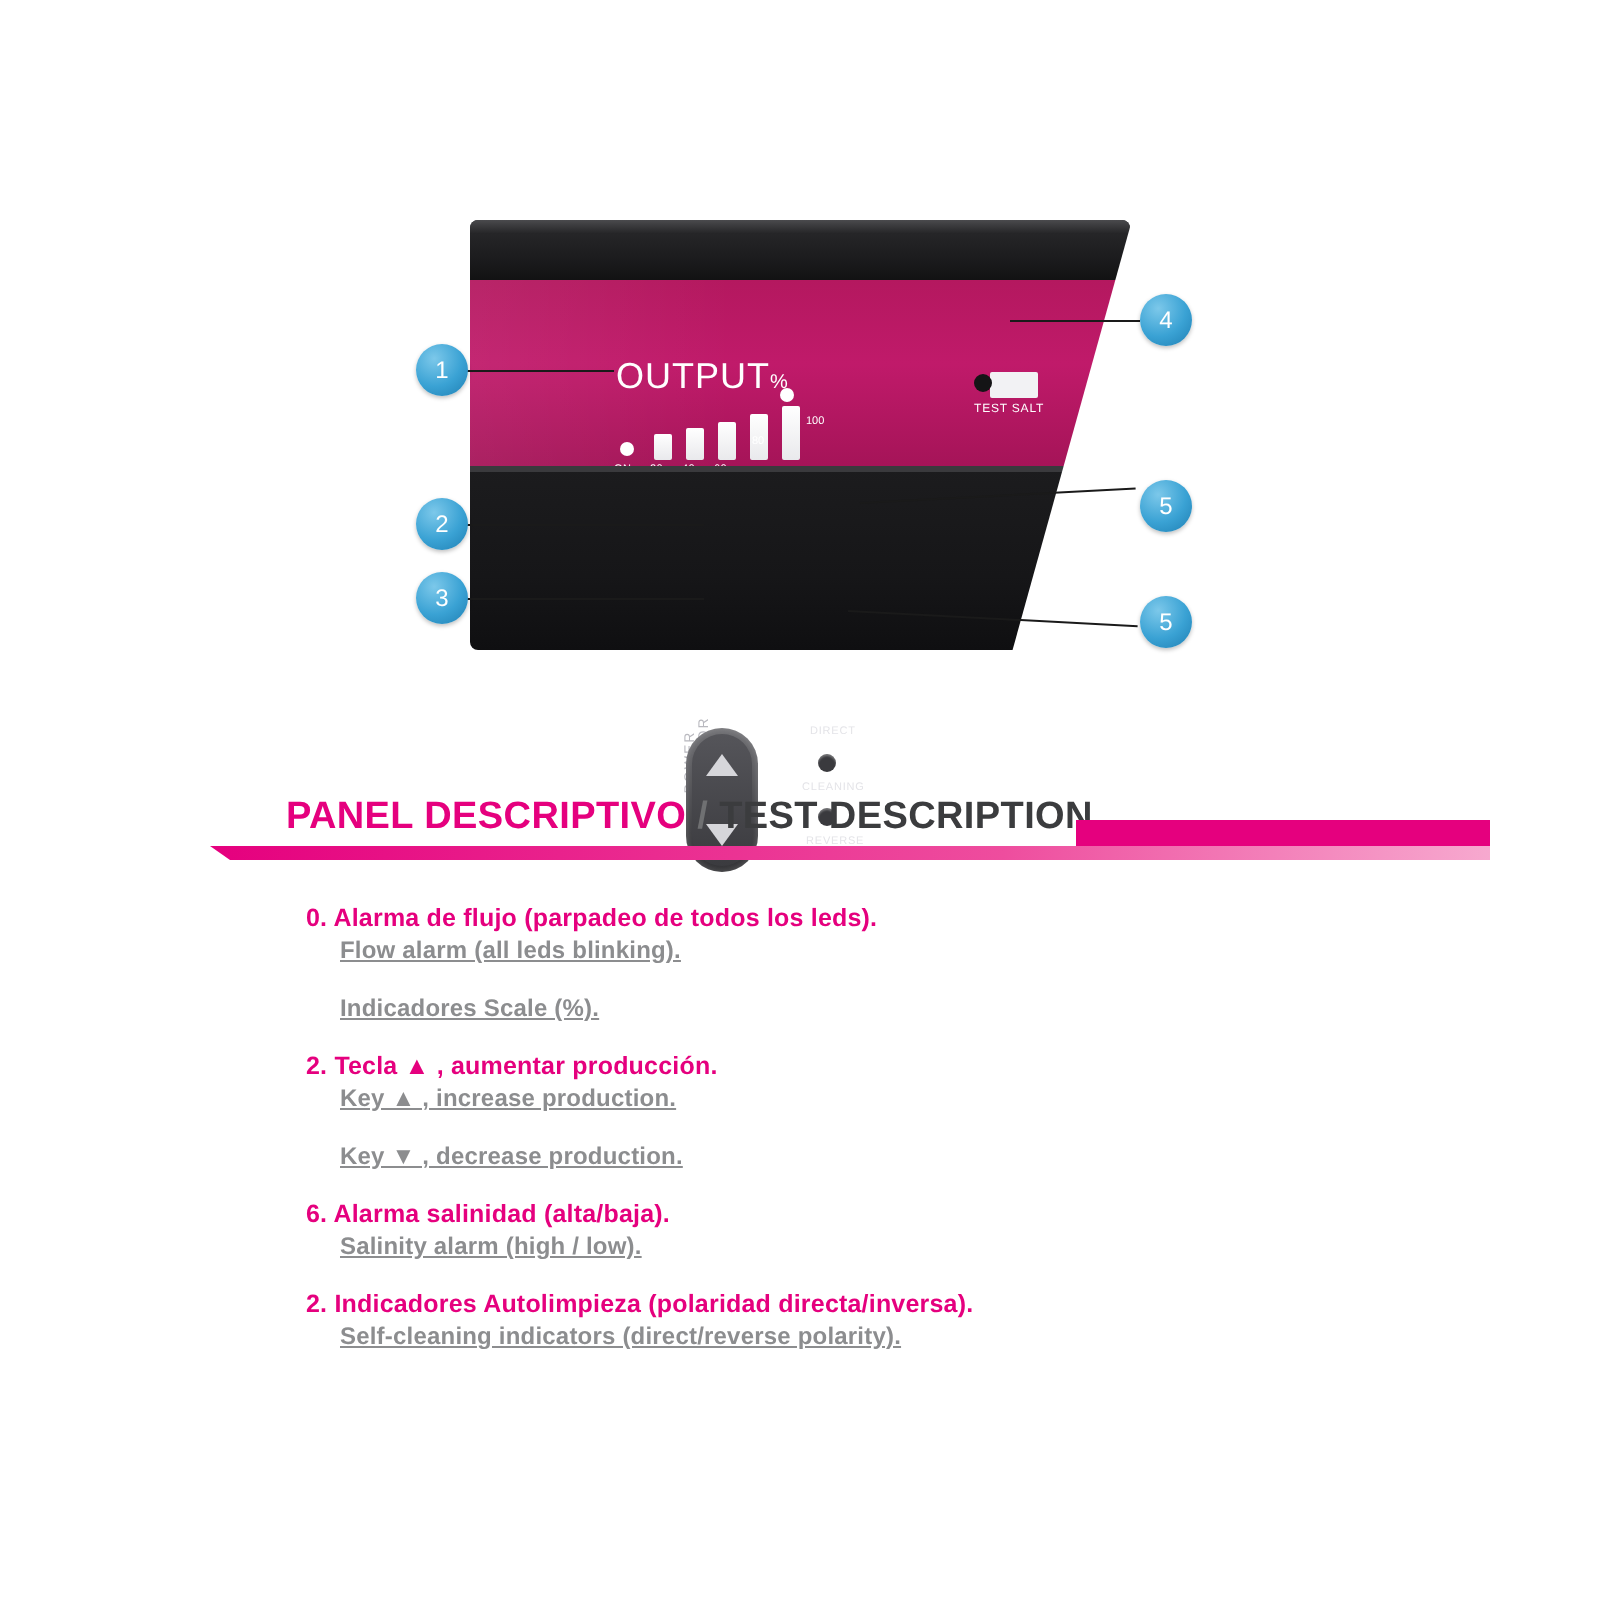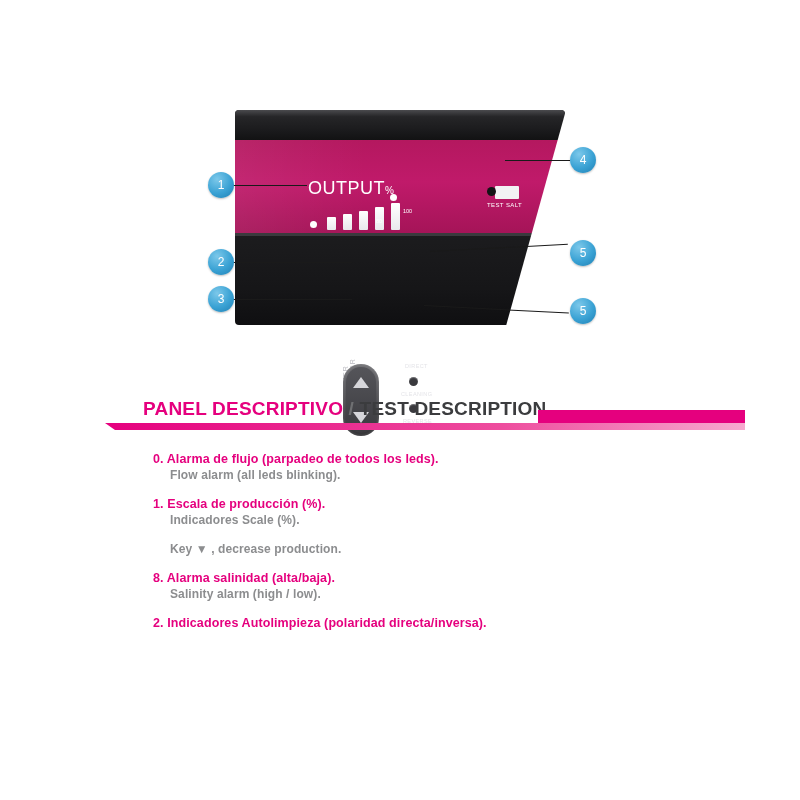--- a/index.html
+++ b/index.html
@@ -329,20 +329,21 @@
     line-height: 15px;
   }
   .desc-en {
     color: #8c8d8f;
     font-size: 12px;
     font-weight: bold;
     letter-spacing: 0.1px;
     line-height: 15px;
     margin-left: 17px;
     margin-top: 1px;
+    text-decoration: underline;
   }
 </style>
 </head>
 <body>
 
 <div id="device-figure">
 
   <div class="device-body">
 
     <div class="device-top-bevel"></div>
@@ -428,33 +429,35 @@
 </div>
 
 <div class="desc-list">
 
   <div class="desc-item">
     <div class="desc-es">0. Alarma de flujo (parpadeo de todos los leds).</div>
     <div class="desc-en">Flow alarm (all leds blinking).</div>
   </div>
 
   <div class="desc-item">
-    <div class="desc-es">1. Escala de producción (%).</div>
     <div class="desc-en">Indicadores Scale (%).</div>
   </div>
 
   <div class="desc-item">
+    <div class="desc-es">2. Tecla ▲ , aumentar producción.</div>
+    <div class="desc-en">Key  ▲ , increase production.</div>
   </div>
 
   <div class="desc-item">
     <div class="desc-en">Key  ▼ , decrease production.</div>
   </div>
 
   <div class="desc-item">
-    <div class="desc-es">8. Alarma salinidad (alta/baja).</div>
+    <div class="desc-es">6. Alarma salinidad (alta/baja).</div>
     <div class="desc-en">Salinity alarm  (high / low).</div>
   </div>
 
   <div class="desc-item">
     <div class="desc-es">2. Indicadores Autolimpieza (polaridad directa/inversa).</div>
+    <div class="desc-en">Self-cleaning indicators (direct/reverse polarity).</div>
   </div>
 
 </div>
 
 </body></html>

